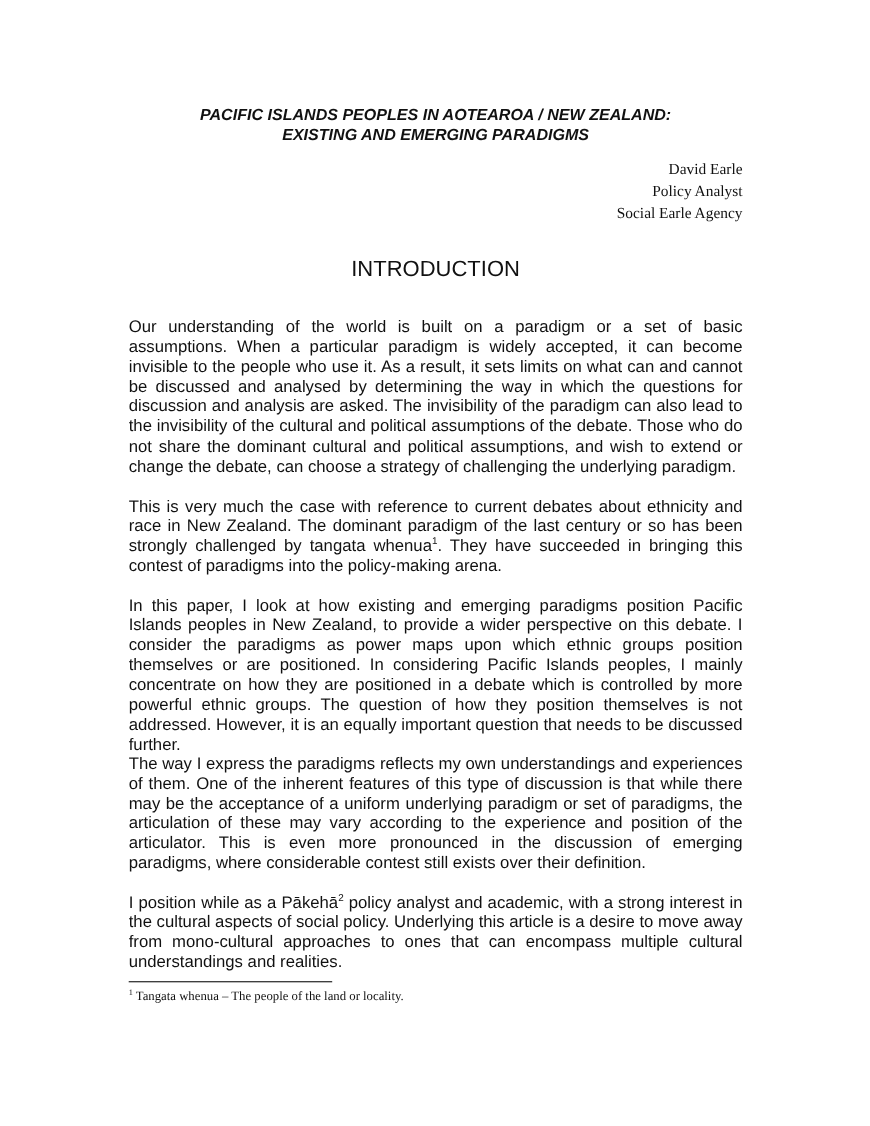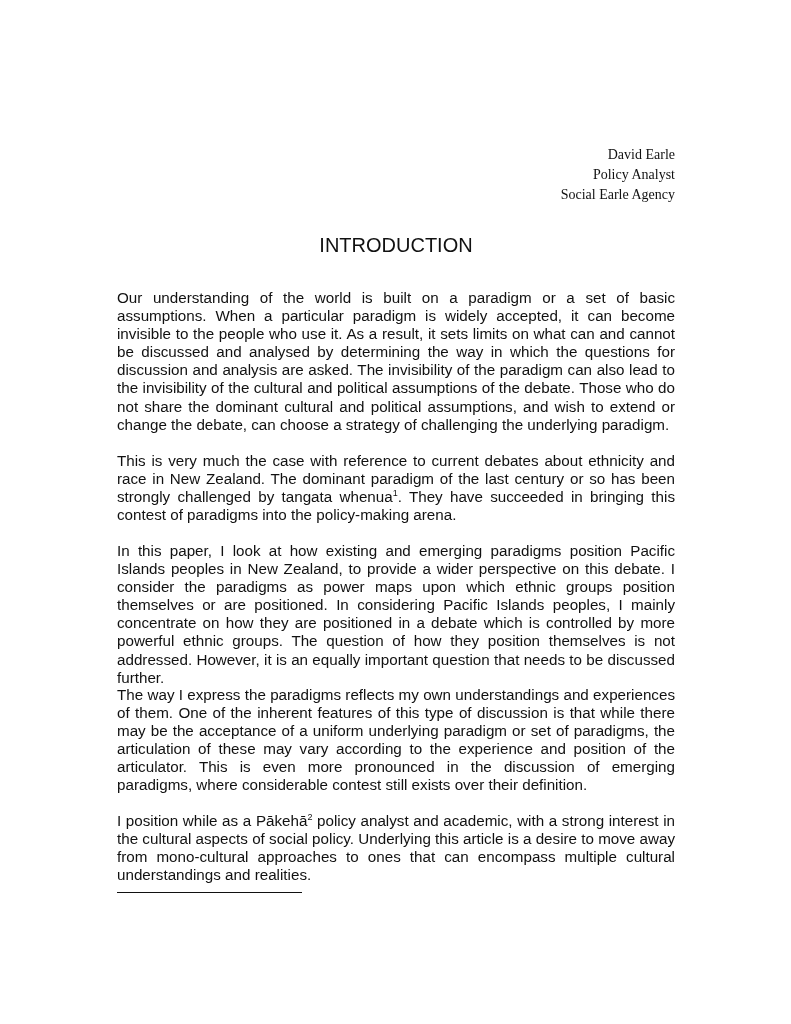--- a/index.html
+++ b/index.html
@@ -38,20 +38,22 @@
       position: absolute; left: 0; top: 898px;
       font-family: "Liberation Serif", serif; font-size: 11.6px; line-height: 15.5px;
     }
     .footnote sup { font-size: 7.5px; }
   </style>
 </head>
 <body>
 
 <div class="page">
   <div class="title">
+    <div>PACIFIC ISLANDS PEOPLES IN AOTEAROA / NEW ZEALAND:</div>
+    <div>EXISTING AND EMERGING PARADIGMS</div>
   </div>
 
   <div class="author">
     <div>David Earle</div>
     <div>Policy Analyst</div>
     <div>Social Earle Agency</div>
   </div>
 
   <div class="section-heading">INTRODUCTION</div>
 
@@ -61,14 +63,15 @@
 
   <p class="body-text p3">In this paper, I look at how existing and emerging paradigms position Pacific Islands peoples in New Zealand, to provide a wider perspective on this debate. I consider the paradigms as power maps upon which ethnic groups position themselves or are positioned. In considering Pacific Islands peoples, I mainly concentrate on how they are positioned in a debate which is controlled by more powerful ethnic groups. The question of how they position themselves is not addressed. However, it is an equally important question that needs to be discussed further.</p>
 
   <p class="body-text p4">The way I express the paradigms reflects my own understandings and experiences of them. One of the inherent features of this type of discussion is that while there may be the acceptance of a uniform underlying paradigm or set of paradigms, the articulation of these may vary according to the experience and position of the articulator. This is even more pronounced in the discussion of emerging paradigms, where considerable contest still exists over their definition.</p>
 
   <p class="body-text p5"><span>I position while as a Pākehā</span><sup>2</sup><span> policy analyst and academic, with a strong interest in the cultural aspects of social policy. Underlying this article is a desire to move away from mono-cultural approaches to ones that can encompass multiple cultural understandings and realities.</span></p>
 
   <div class="footnote-rule"></div>
 
   <div class="footnotes">
+    <div class="footnote"><sup>1</sup><span> Tangata whenua – The people of the land or locality.</span></div>
   </div>
 </div>
 
 </body></html>

